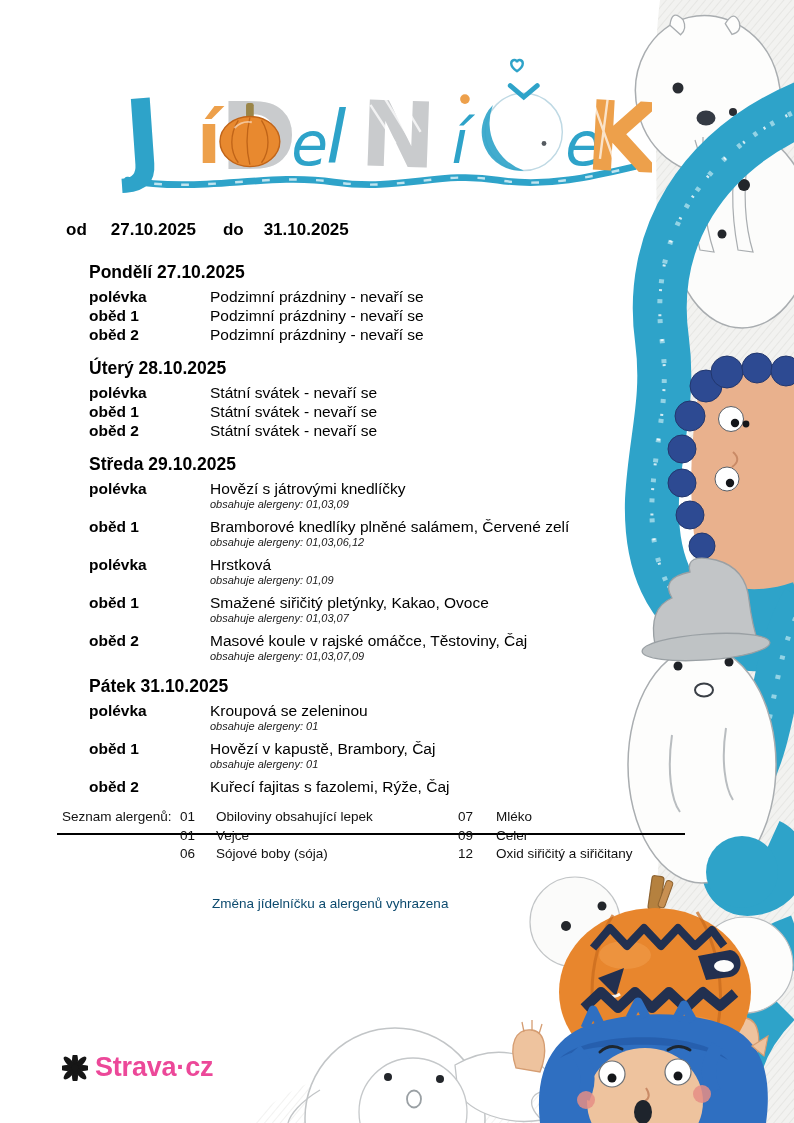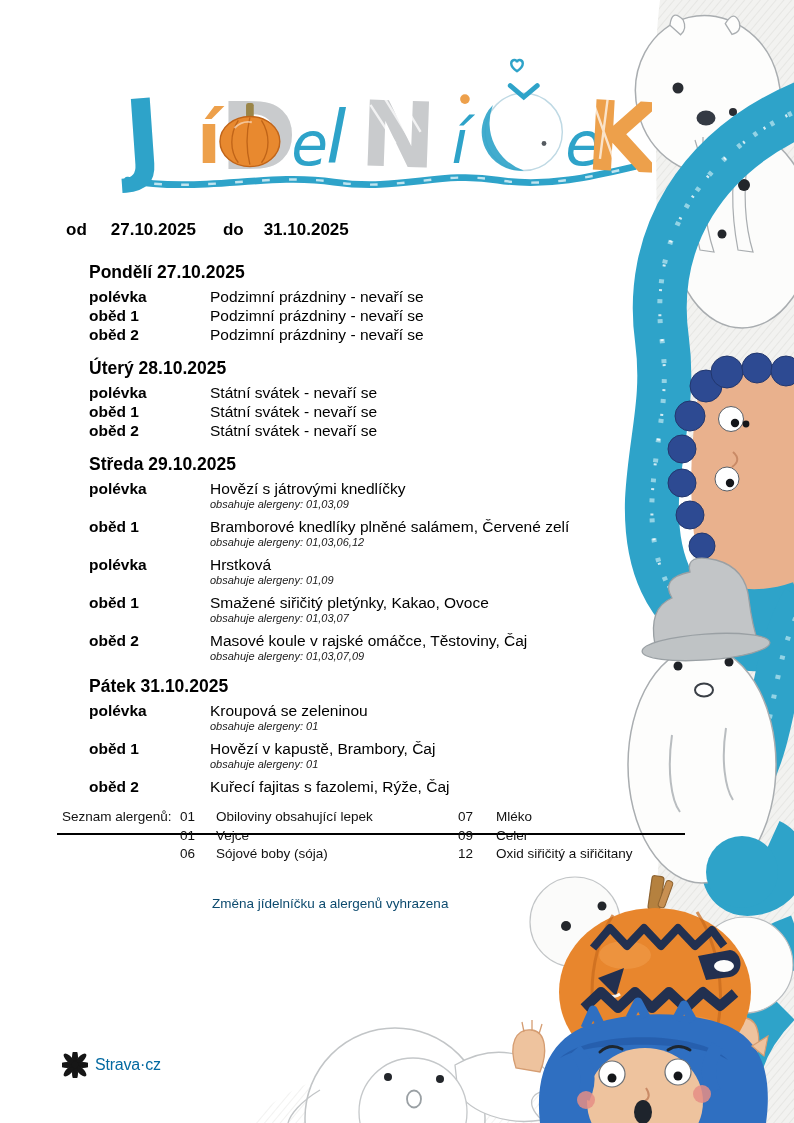--- a/index.html
+++ b/index.html
@@ -31,21 +31,21 @@
   .sep{position:absolute;left:57px;top:833px;width:628px;border:0;border-top:2px solid #000;z-index:2;margin:0;}
 
   
   .legend{left:62px;top:808px;display:grid;grid-template-columns:118px 36px 242px 38px auto;
           font-size:13.5px;line-height:18.5px;color:#111;}
   .legend div{white-space:nowrap;}
   .disclaimer{left:212px;top:896px;font-size:13.5px;color:#0c4a6e;}
 
   
   .brand{left:62px;top:1052px;display:flex;align-items:center;gap:7px;}
-  .brand .brand-text{font-size:16px;font-weight:400;letter-spacing:-0.2px;color:#0369a1;}
+  .brand .brand-text{font-size:27px;font-weight:700;letter-spacing:-0.2px;color:#ec4899;}
 
   svg text{font-family:"DejaVu Sans","Liberation Sans",sans-serif;}
 </style>
 </head>
 <body>
 
 <div class="page">
 
   <svg class="art" viewBox="0 0 794 1123" width="794" height="1123" aria-hidden="true">
     <defs>

